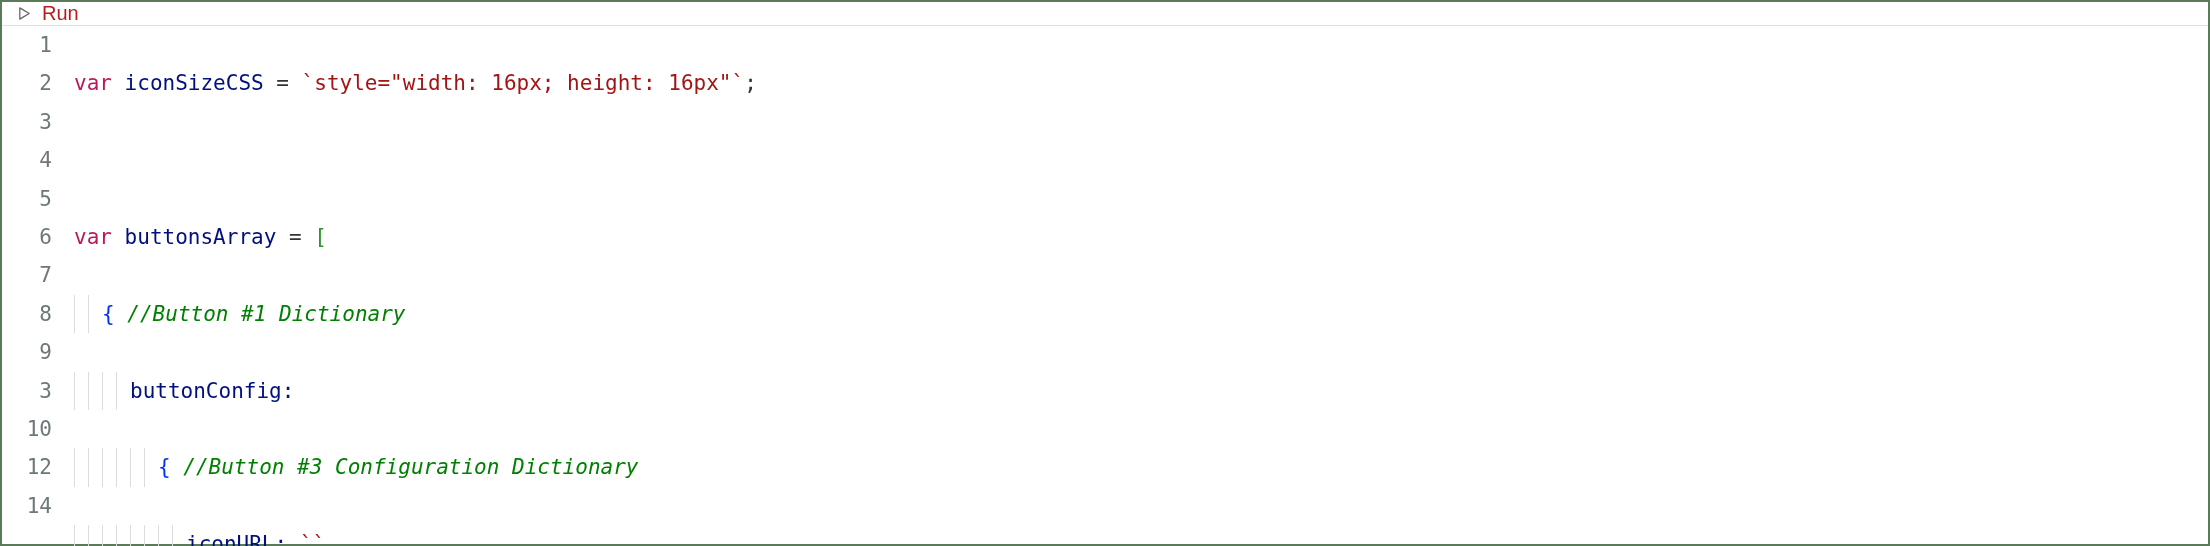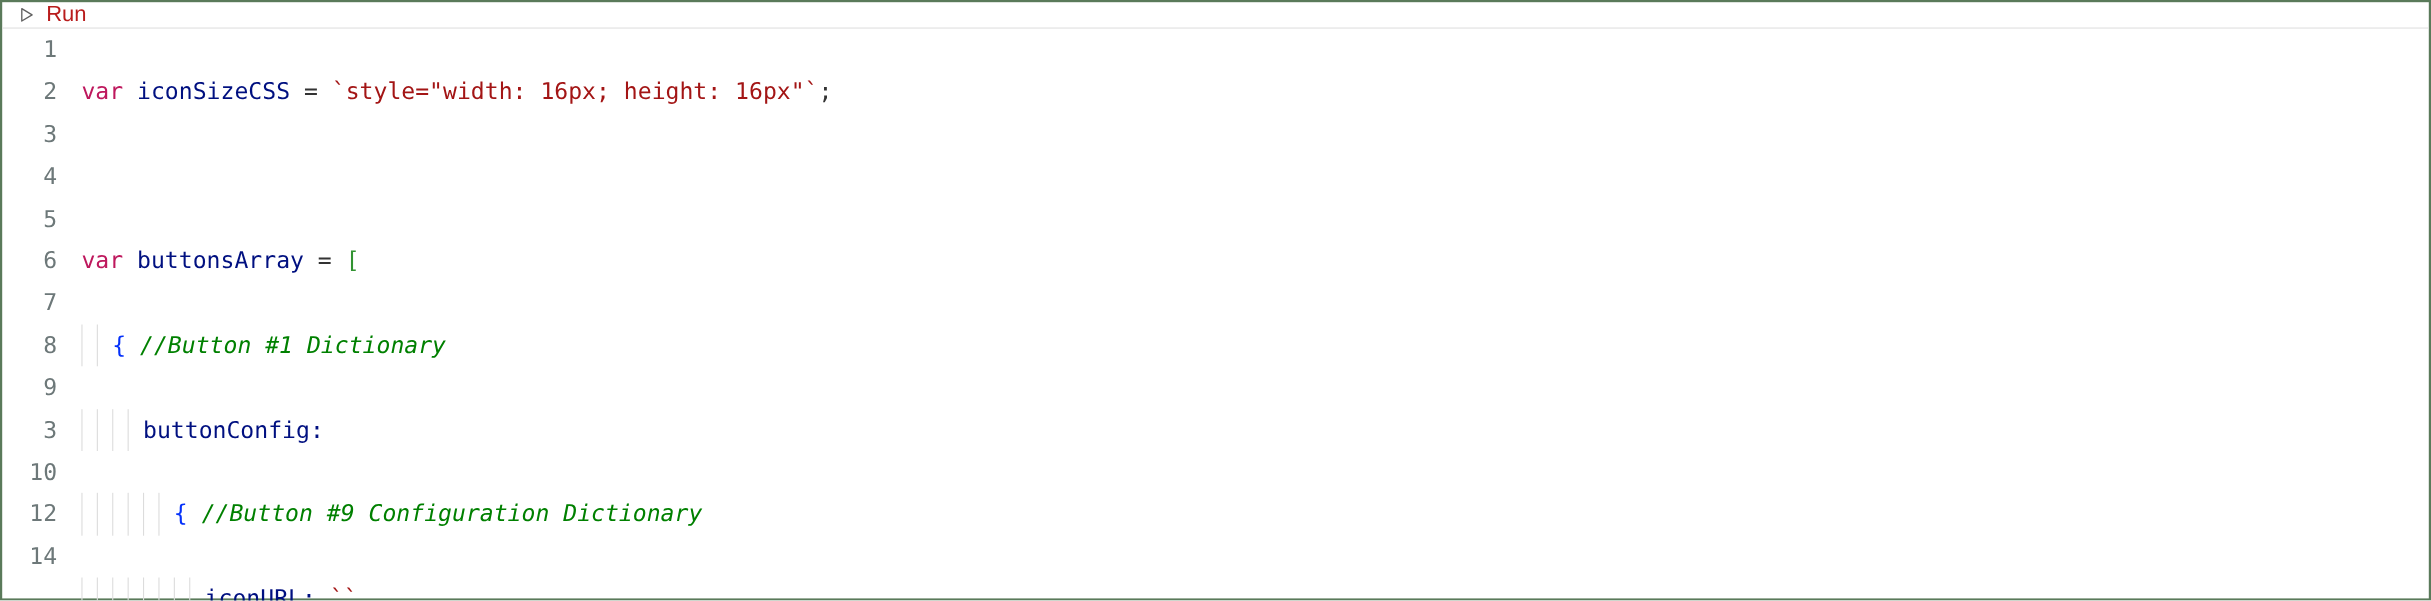--- a/index.html
+++ b/index.html
@@ -108,21 +108,21 @@
       <div>12</div>
       <div>14</div>
     </div>
 
     <div class="code">
 <span class="row"><span class="kw">var</span> <span class="id">iconSizeCSS</span><span class="op"> = </span><span class="tpl">`style="width: 16px; height: 16px"`</span><span class="pun">;</span></span>
 <span class="row"></span>
 <span class="row"><span class="kw">var</span> <span class="id">buttonsArray</span><span class="op"> = </span><span class="brk">[</span></span>
 <span class="row"><span class="ig"> </span><span class="ig"> </span><span class="cur">{</span> <span class="cmt">//Button #1 Dictionary</span></span>
 <span class="row"><span class="ig"> </span><span class="ig"> </span><span class="ig"> </span><span class="ig"> </span><span class="id">buttonConfig</span><span class="colon">:</span></span>
-<span class="row"><span class="ig"> </span><span class="ig"> </span><span class="ig"> </span><span class="ig"> </span><span class="ig"> </span><span class="ig"> </span><span class="cur">{</span> <span class="cmt">//Button #9 Configuration Dictionary</span></span>
+<span class="row"><span class="ig"> </span><span class="ig"> </span><span class="ig"> </span><span class="ig"> </span><span class="ig"> </span><span class="ig"> </span><span class="cur">{</span> <span class="cmt">//Button #3 Configuration Dictionary</span></span>
 <span class="row"><span class="ig"> </span><span class="ig"> </span><span class="ig"> </span><span class="ig"> </span><span class="ig"> </span><span class="ig"> </span><span class="ig"> </span><span class="ig"> </span><span class="id">iconURL</span><span class="colon">:</span> <span class="tpl">``</span><span class="pun">,</span></span>
 
 
 
 
 
 
     </div>
   </div>
 </div>

